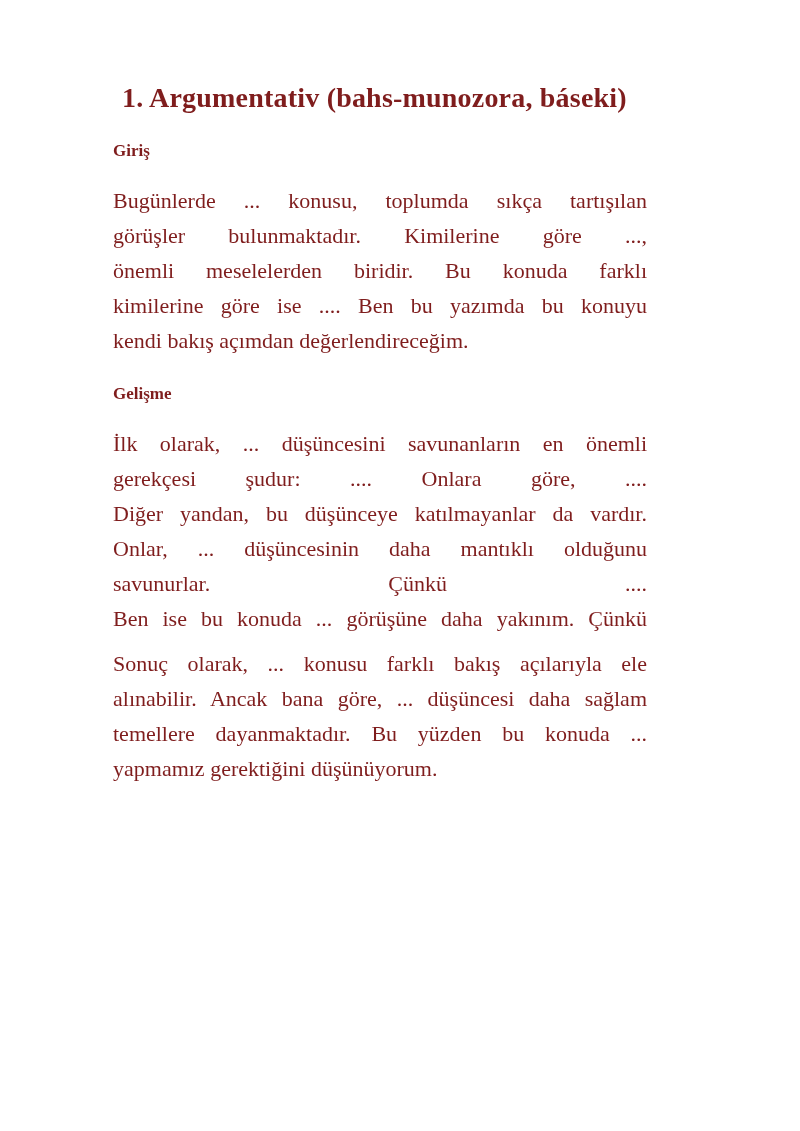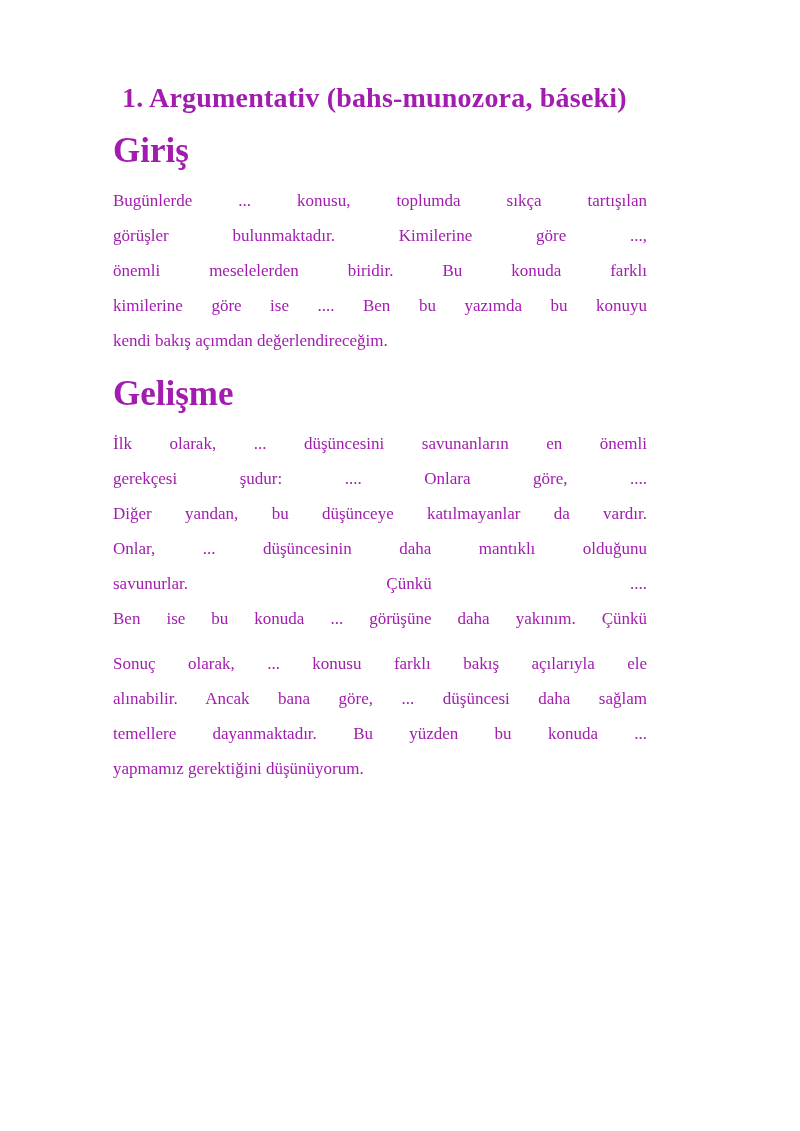--- a/index.html
+++ b/index.html
@@ -5,45 +5,45 @@
   html, body {
     margin: 0;
     padding: 0;
     background: #ffffff;
   }
   .page {
     position: relative;
     width: 704px;
     height: 1131px;
     background: #ffffff;
-    color: #a21caf;
+    color: #7f1d1d;
     font-family: "Liberation Serif", "DejaVu Serif", serif;
     overflow: hidden;
     box-sizing: border-box;
     padding: 80px 57px 0 113px;
   }
   .doc-title {
     font-size: 28px;
     font-weight: bold;
     margin: 0 0 0 9px;
     line-height: 35px;
     letter-spacing: 0.2px;
     white-space: nowrap;
   }
   .section-heading {
-    font-size: 35px;
+    font-size: 17px;
     font-weight: bold;
     margin: 18px 0 15px 0;
     line-height: 35px;
   }
   .paragraph {
     margin: 0 0 10px 0;
   }
   .line {
-    font-size: 17px;
+    font-size: 22px;
     line-height: 35px;
     text-align: left;
     white-space: normal;
   }
   .line.justify {
     text-align: justify;
     text-align-last: justify;
   }
 </style>
 </head>

